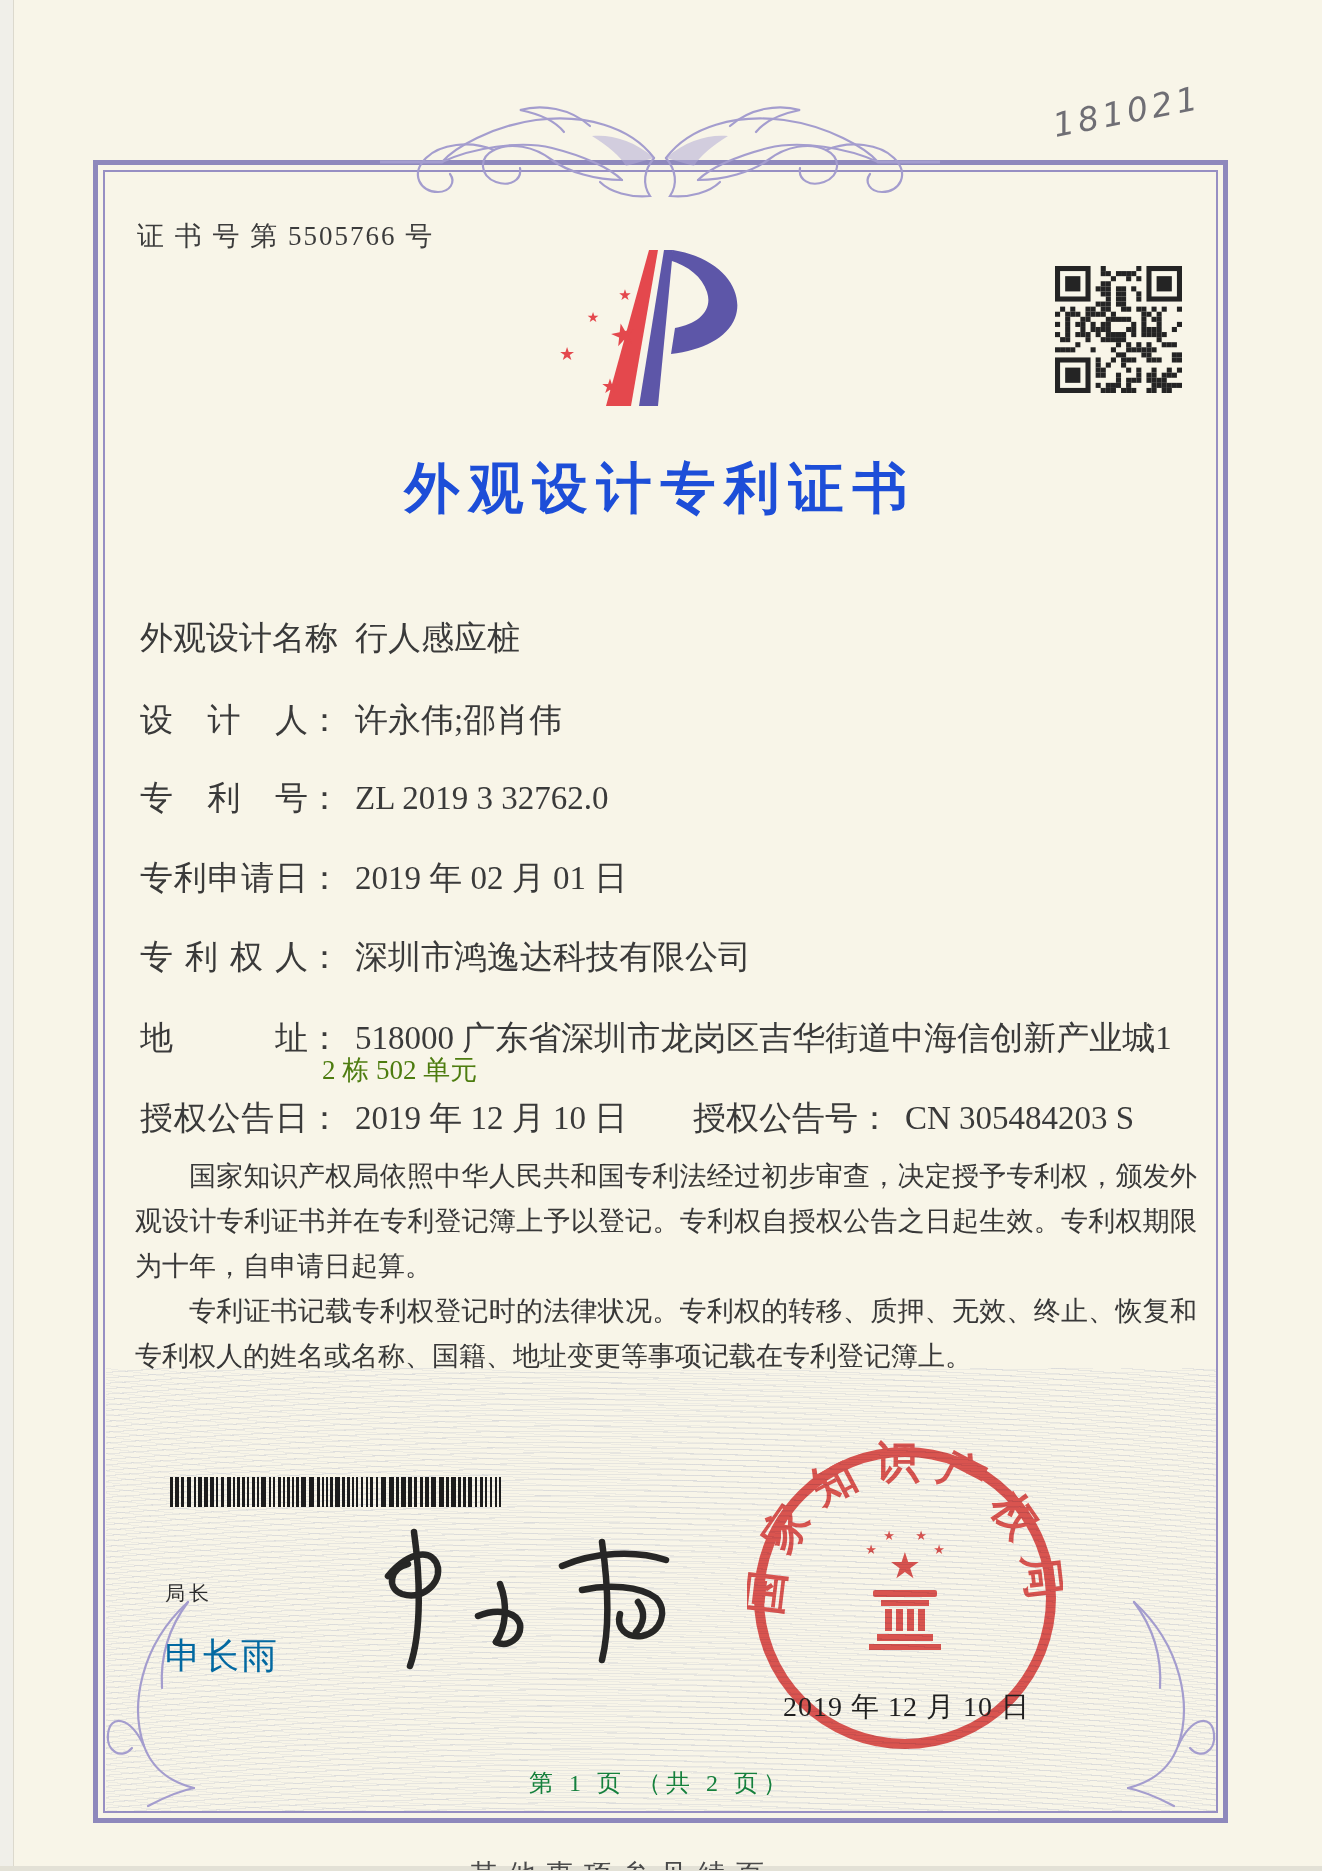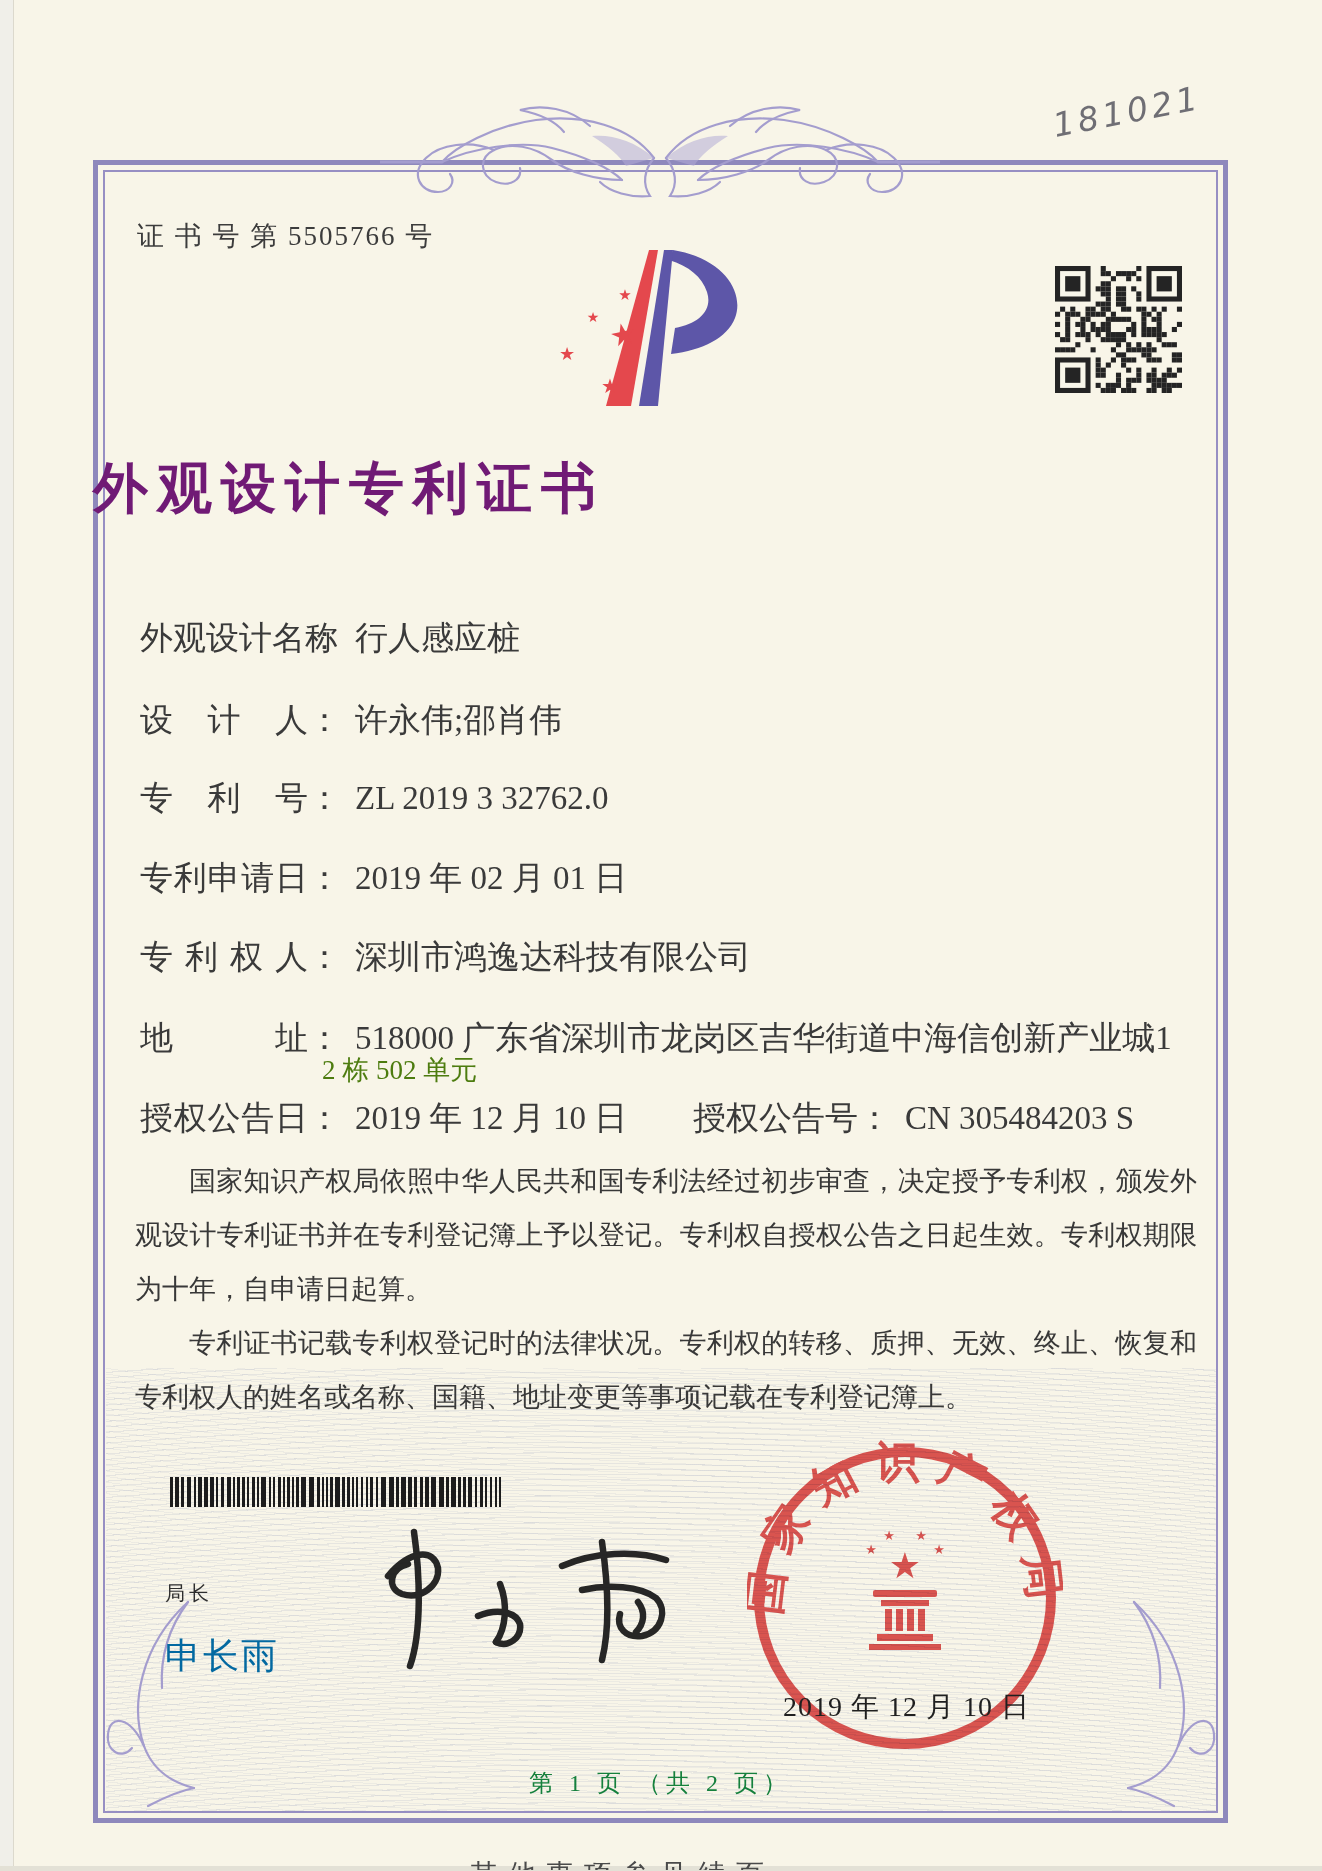--- a/index.html
+++ b/index.html
@@ -20,31 +20,31 @@
   }
 
   .handnum{position:absolute;left:1052px;top:92px;font-family:"DejaVu Sans",sans-serif;
     font-style:italic;font-size:33px;color:#6f6e74;letter-spacing:4px;transform:rotate(-11deg);}
 
   .certno{position:absolute;left:137px;top:218px;font-size:27px;letter-spacing:2px;color:#3c3c3c;}
 
   .logo{position:absolute;left:455px;top:200px;}
   .qr{position:absolute;left:1055px;top:266px;width:127px;height:127px;}
 
-  .title{position:absolute;left:93px;top:452px;width:1135px;
-    font-size:55px;font-weight:bold;letter-spacing:9px;color:#701a75;}
+  .title{position:absolute;left:93px;top:452px;width:1135px;text-align:center;
+    font-size:55px;font-weight:bold;letter-spacing:9px;color:#1d4ed8;}
 
   .row{position:absolute;left:140px;font-size:33px;white-space:nowrap;color:#3a3a3a;}
   .flabel{display:inline-block;width:168px;text-align:justify;text-align-last:justify;}
   .flabel.tight{width:auto;text-align-last:auto;}
   .fval{margin-left:14px;}
   .addr2{position:absolute;left:322px;top:1052px;font-size:27px;color:#4d7c0f;}
   .pair2{position:absolute;left:553px;}
 
-  .body-text{position:absolute;left:135px;top:1154px;width:1062px;font-size:27px;line-height:54px;
+  .body-text{position:absolute;left:135px;top:1154px;width:1062px;font-size:27px;line-height:45px;
     text-align:justify;color:#383838;}
   .body-text p{margin:0;text-indent:2em;}
 
   .barcode{position:absolute;left:170px;top:1477px;width:333px;height:30px;}
 
   .sig-title{position:absolute;left:165px;top:1580px;font-size:20px;color:#2e2e2e;letter-spacing:4px;}
   .sig-name{position:absolute;left:165px;top:1632px;font-size:36px;color:#0369a1;letter-spacing:2px;}
   .signature{position:absolute;left:350px;top:1524px;}
 
   .seal{position:absolute;left:747px;top:1440px;width:316px;height:316px;mix-blend-mode:multiply;opacity:.9;}

